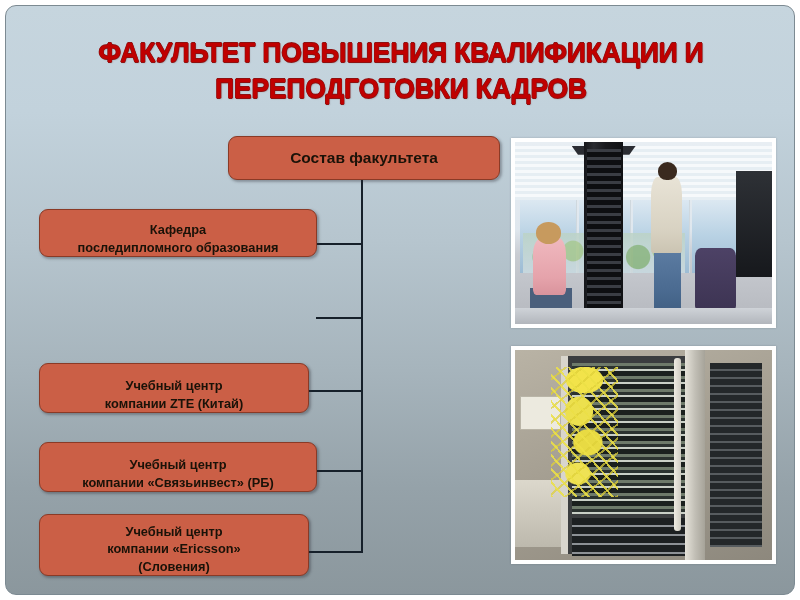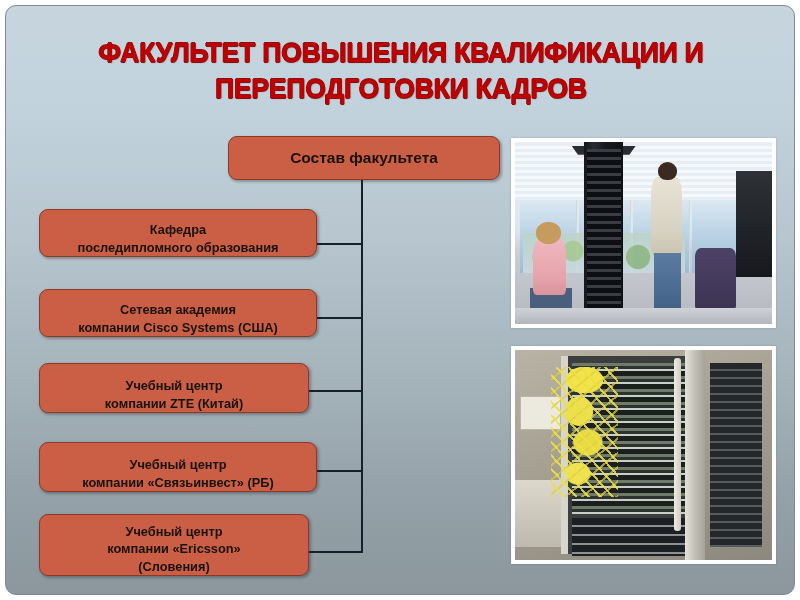--- a/index.html
+++ b/index.html
@@ -232,24 +232,20 @@
 
     <div class="node root" style="left:222px; top:130px; width:272px; height:44px;">
       <span>Состав факультета</span>
     </div>
 
     <div class="node child" style="left:33px; top:203px; width:278px; height:48px;">
       <span>Кафедра
 последипломного образования</span>
     </div>
 
-    <div class="node child" style="left:33px; top:283px; width:278px; height:48px;">
-      <span>Сетевая академия
-компании Cisco Systems (США)</span>
-    </div>
 
     <div class="node child" style="left:33px; top:357px; width:270px; height:50px;">
       <span>Учебный центр
 компании ZTE (Китай)</span>
     </div>
 
     <div class="node child" style="left:33px; top:436px; width:278px; height:50px;">
       <span>Учебный центр
 компании «Связьинвест» (РБ)</span>
     </div>

